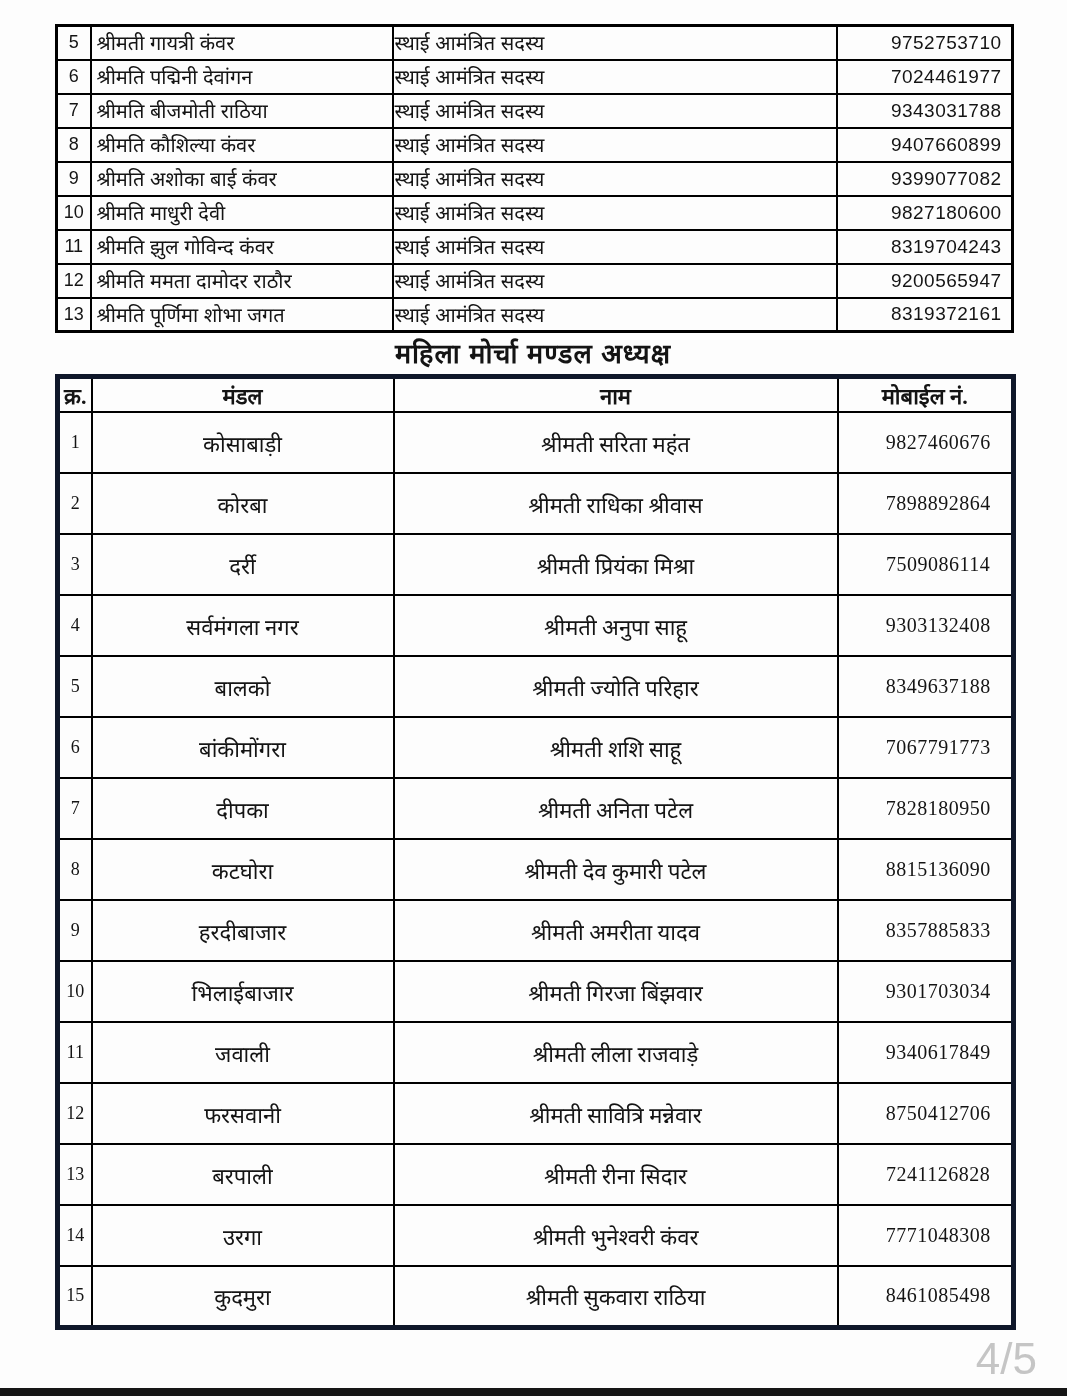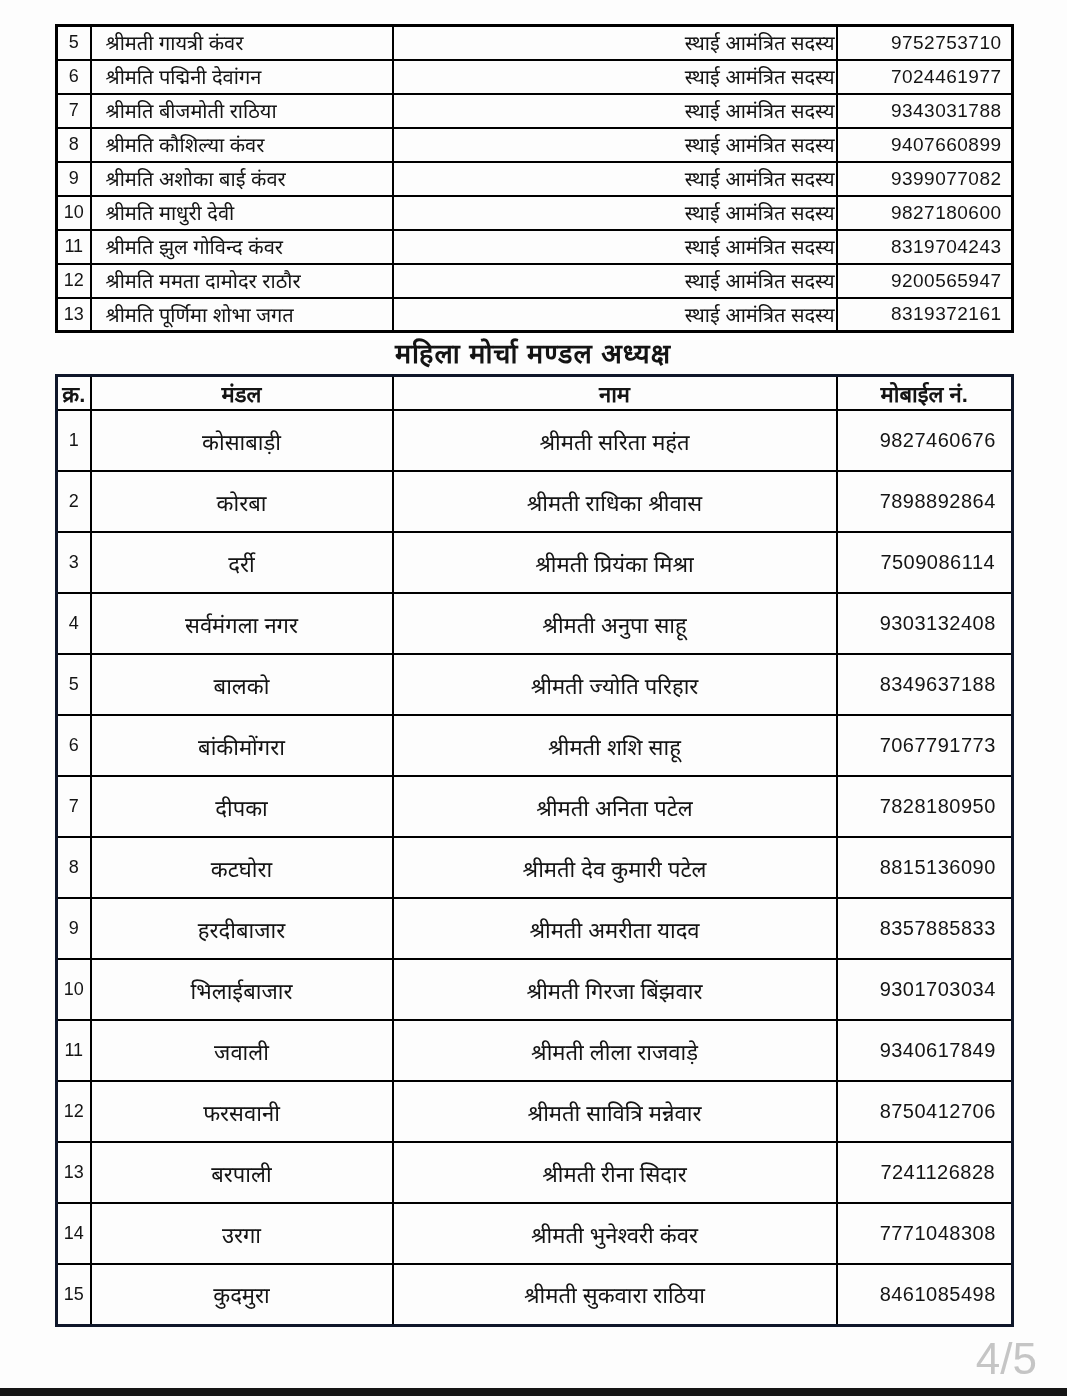--- a/index.html
+++ b/index.html
@@ -21,32 +21,32 @@
   }
   td,th{
     border:2px solid #000;
     overflow:hidden;
     white-space:nowrap;
     box-sizing:border-box;
   }
   .t1{top:24px;width:956px;border:3px solid #000;}
   .t1 td{height:34px;font-size:20px;}
   .t1 .col-sn{text-align:center;font-size:18px;}
-  .t1 .col-name{text-align:left;padding-left:14px;}
-  .t1 .col-designation{text-align:right;margin-top:36px;}
+  .t1 .col-name{text-align:left;padding-left:5px;}
+  .t1 .col-designation{text-align:left;margin-top:36px;}
   .t1 .col-mobile{text-align:center;font-size:19px;letter-spacing:.5px;padding-left:45px;}
   .section-heading{
     position:absolute;
     top:334px;left:55px;width:956px;
     text-align:center;
     font-size:27px;
     font-weight:bold;
     letter-spacing:1px;
   }
-  .t2{top:374px;width:956px;border:3px solid #0f172a;}
+  .t2{top:374px;width:956px;border:5px solid #0f172a;font-family:Liberation Serif, serif;}
   .t2 th{height:33px;font-size:22px;font-weight:bold;text-align:center;}
   .t2 td{height:61px;font-size:22px;text-align:center;}
   .t2 .col-sn{font-size:18px;}
   .t2 .col-mobile{font-size:20px;letter-spacing:.5px;padding-left:28px;}
   .page-indicator{
     position:absolute;
     top:1334px;right:30px;
     font-size:44px;
     color:#c5c5c5;
     font-weight:normal;

